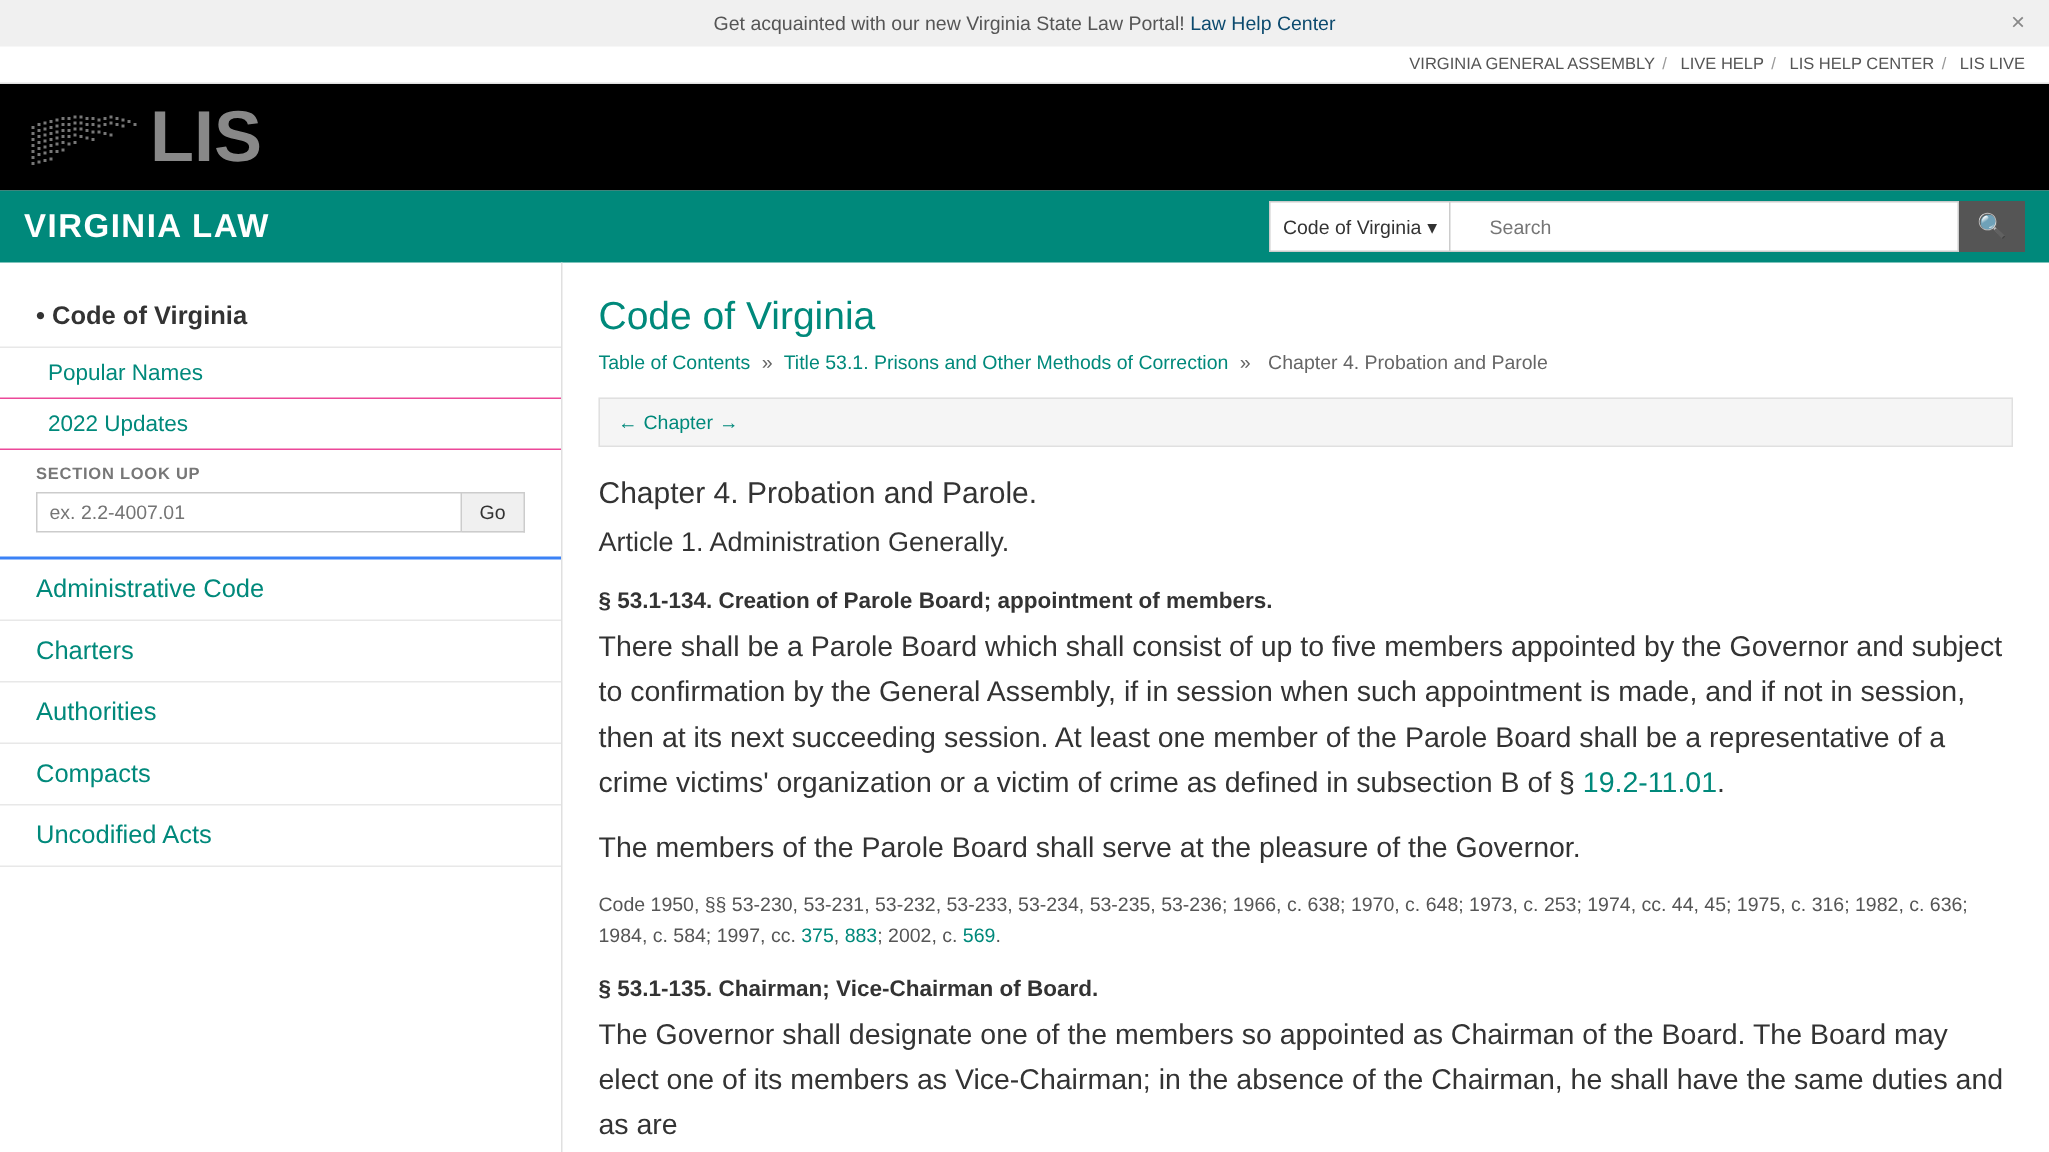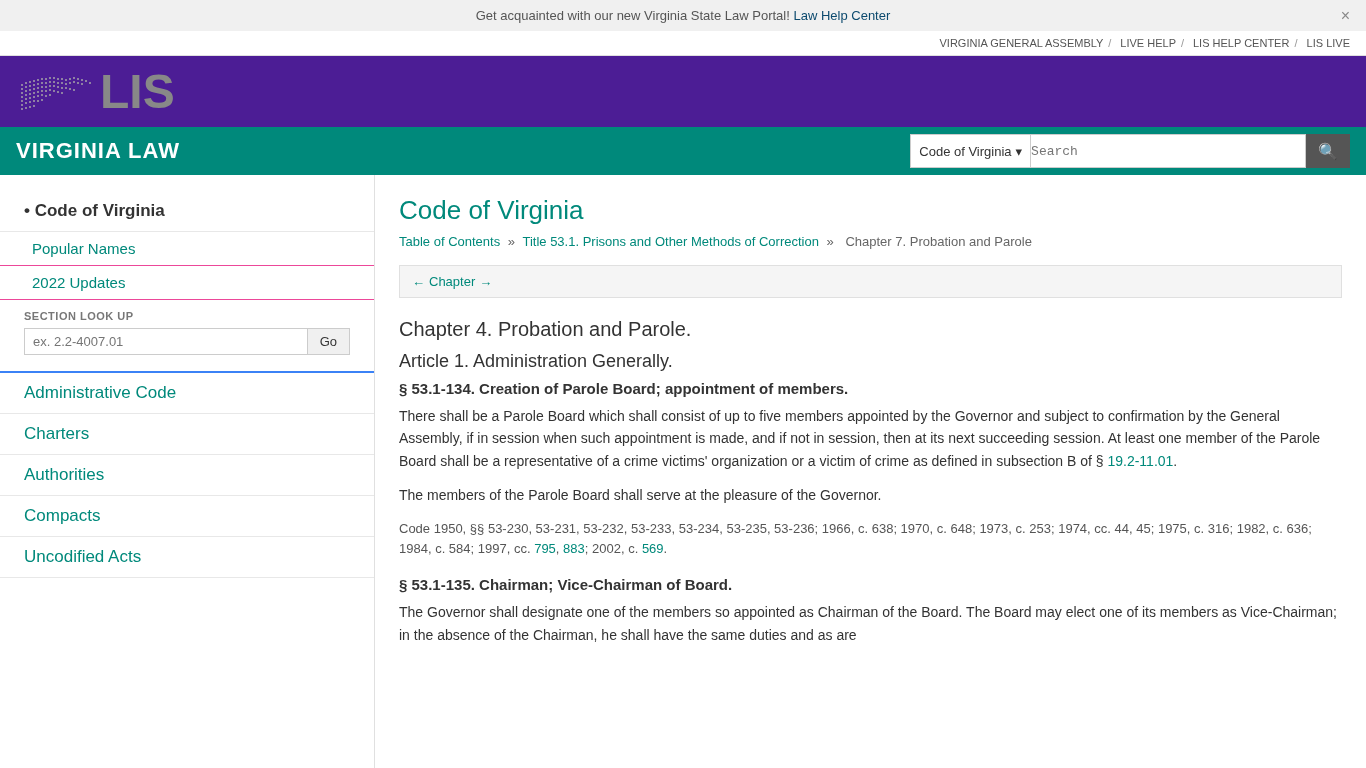--- a/index.html
+++ b/index.html
@@ -43,21 +43,21 @@
       text-decoration: none;
       margin-left: 4px;
     }
     .utility-nav span { color: #999; margin: 0 2px; }
 
     
     .site-header {
       display: flex;
       align-items: center;
       padding: 8px 16px;
-      background: #4c1d95;
+      background: #000000;
     }
     .logo-text-lis {
       font-size: 48px;
       font-weight: bold;
       color: #888;
       line-height: 1;
       margin-left: 4px;
     }
     
 
@@ -88,26 +88,25 @@
       cursor: pointer;
       border-right: none;
       height: 34px;
       color: #333;
       display: flex;
       align-items: center;
       gap: 4px;
     }
     .search-input {
       border: 1px solid #ccc;
-      padding: 6px 0;
+      padding: 6px 26px;
       font-size: 13px;
       height: 34px;
-      width: 276px;
+      width: 340px;
       outline: none;
-      font-family: Liberation Mono, monospace;
     }
     .search-btn {
       background: #555;
       border: none;
       color: #fff;
       padding: 0 12px;
       height: 34px;
       cursor: pointer;
       font-size: 16px;
     }
@@ -228,30 +227,30 @@
     .chapter-heading {
       font-size: 20px;
       font-weight: normal;
       color: #333;
       margin-bottom: 10px;
     }
     .article-heading {
       font-size: 18px;
       font-weight: normal;
       color: #333;
-      margin-bottom: 8px;
+      margin-bottom: 20px;
     }
     .section-heading {
       font-size: 15px;
       font-weight: bold;
       color: #333;
       margin-bottom: 8px;
     }
     .section-text {
-      font-size: 14px;
+      font-size: 19px;
       line-height: 1.6;
       color: #333;
       margin-bottom: 12px;
     }
     .section-text a {
       color: #00897b;
       text-decoration: none;
     }
     .citations {
       font-size: 13px;
@@ -432,21 +431,21 @@
   </div>
 
   <div class="content-area">
     <h1 class="content-title">Code of Virginia</h1>
 
     <div class="breadcrumb">
       <a href="#">Table of Contents</a>
       <span>»</span>
       <a href="#">Title 53.1. Prisons and Other Methods of Correction</a>
       <span> » </span>
-      <span>Chapter 7. Probation and Parole</span>
+      <span>Chapter 4. Probation and Parole</span>
     </div>
 
     <div class="chapter-nav">
       <button class="chapter-nav-btn">
         <span>←</span>
         <span>Chapter</span>
         <span>→</span>
       </button>
     </div>
 
@@ -455,21 +454,21 @@
 
     <div>
       <p class="section-heading">§ 53.1-134. Creation of Parole Board; appointment of members.</p>
       <p class="section-text">
         There shall be a Parole Board which shall consist of up to five members appointed by the Governor and subject to confirmation by the General Assembly, if in session when such appointment is made, and if not in session, then at its next succeeding session. At least one member of the Parole Board shall be a representative of a crime victims' organization or a victim of crime as defined in subsection B of § <a href="#">19.2-11.01</a>.
       </p>
       <p class="section-text">
         The members of the Parole Board shall serve at the pleasure of the Governor.
       </p>
       <p class="citations">
-        Code 1950, §§ 53-230, 53-231, 53-232, 53-233, 53-234, 53-235, 53-236; 1966, c. 638; 1970, c. 648; 1973, c. 253; 1974, cc. 44, 45; 1975, c. 316; 1982, c. 636; 1984, c. 584; 1997, cc. <a href="#">795</a>, <a href="#">883</a>; 2002, c. <a href="#">569</a>.
+        Code 1950, §§ 53-230, 53-231, 53-232, 53-233, 53-234, 53-235, 53-236; 1966, c. 638; 1970, c. 648; 1973, c. 253; 1974, cc. 44, 45; 1975, c. 316; 1982, c. 636; 1984, c. 584; 1997, cc. <a href="#">375</a>, <a href="#">883</a>; 2002, c. <a href="#">569</a>.
       </p>
     </div>
 
     <div>
       <p class="section-heading">§ 53.1-135. Chairman; Vice-Chairman of Board.</p>
       <p class="section-text">
         The Governor shall designate one of the members so appointed as Chairman of the Board. The Board may elect one of its members as Vice-Chairman; in the absence of the Chairman, he shall have the same duties and as are
       </p>
     </div>
   </div>

